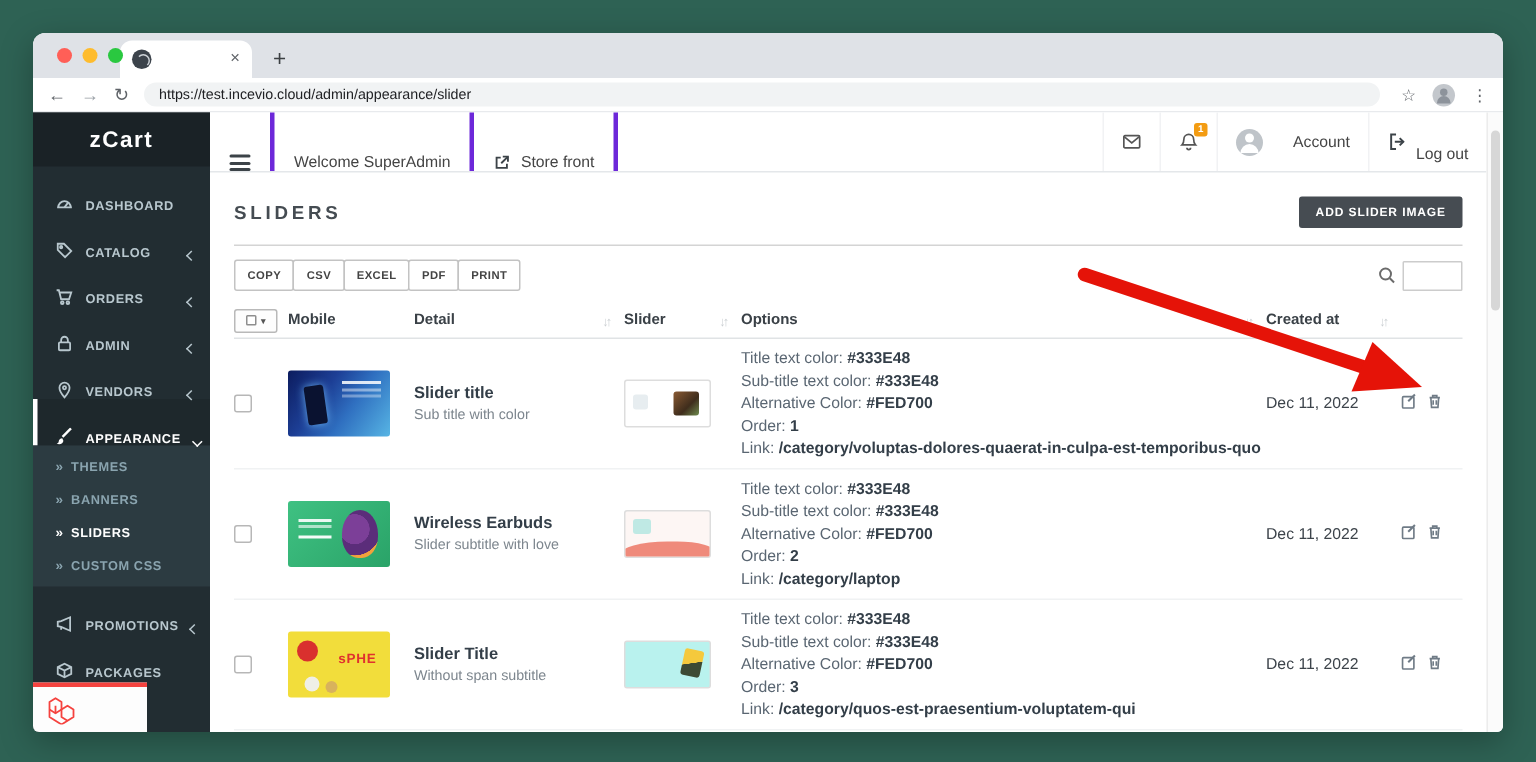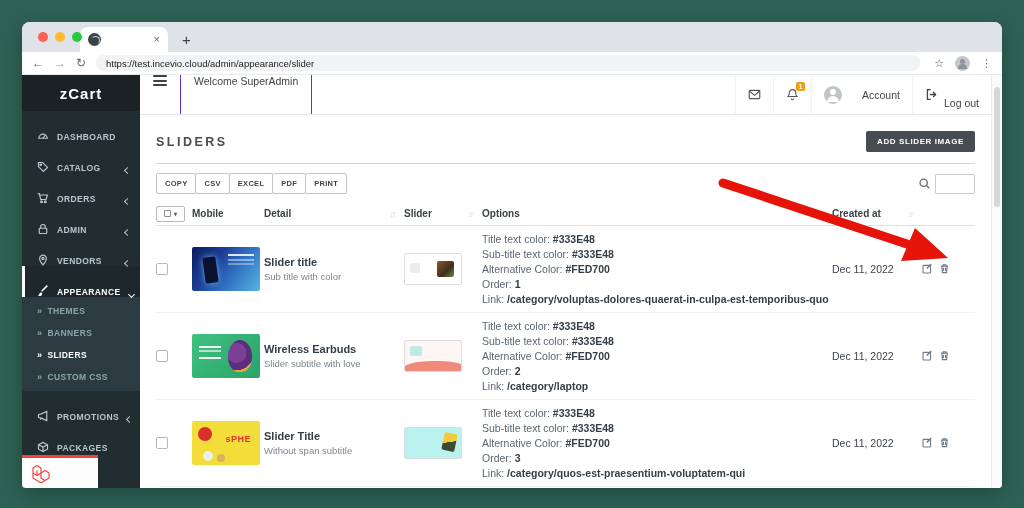--- a/index.html
+++ b/index.html
@@ -58,21 +58,21 @@
   .sub-item .arrows { font-size:9px; }
 
   
   .lv-badge { position:absolute; left:0; bottom:0; width:76px; height:33px; background:#fdfdfd;
     border-top:3px solid #f5433f; display:flex; align-items:center; padding-left:9px; z-index:30; }
   .lv-badge svg { width:20px; height:20px; }
 
   
   .main { flex:1; display:flex; flex-direction:column; background:#fff; min-width:0; }
   .topbar { height:40px; border-bottom:1px solid #e4e7ea; display:flex; align-items:stretch; flex:0 0 auto; }
-  .tb-seg { display:flex; align-items:flex-start; padding:0 13px; border-right:1px solid #6d28d9; gap:7px;
+  .tb-seg { display:flex; align-items:flex-end; padding:0 13px; border-right:3px solid #6d28d9; gap:7px;
     color:#444; font-size:10.5px; }
   .burger { width:14px; display:flex; flex-direction:column; gap:2.5px; }
   .burger i { height:2px; background:#3c4348; border-radius:1px; }
   .tb-spacer { flex:1; }
   .tb-right { display:flex; align-items:stretch; }
   .tb-ic { display:flex; align-items:center; padding:0 12px; border-left:1px solid #f1f2f4; position:relative; color:#555; }
   .tb-ic svg { width:13px; height:13px; }
   .badge { position:absolute; top:7px; right:6px; min-width:9px; height:9px; background:#f39c12; color:#fff;
     font-size:6.5px; font-weight:bold; border-radius:2px; display:flex; align-items:center; justify-content:center; padding:0 1px; }
   .avatar { width:18px; height:18px; border-radius:50%; background:#bfc4c9; position:relative; }
@@ -94,21 +94,21 @@
   .exp-btn:first-child { margin-left:0; }
   .search-wrap { margin-left:auto; display:flex; align-items:center; gap:4px; }
   .search-wrap svg { width:13px; height:13px; }
   .search-input { width:40px; height:20px; border:1px solid #ccc; border-radius:1px; font-size:10px; padding:0 4px; }
 
   
   .dtable { margin-top:8px; }
   .thead { display:flex; align-items:center; height:24px; border-bottom:1px solid #e0e3e5; }
   .th { font-size:10px; font-weight:bold; color:#3a4147; display:flex; align-items:center; }
   .sort { color:#ccd0d3; font-size:8.5px; letter-spacing:-2px; margin-left:auto; padding-right:10px; }
-  .c-check{ width:36px; } .c-mobile{ width:72px; } .c-detail{ width:140px; } .c-slider{ width:78px; }
+  .c-check{ width:36px; } .c-mobile{ width:84px; } .c-detail{ width:140px; } .c-slider{ width:78px; }
   .c-options{ width:350px; } .c-created{ width:90px; } .c-actions{ width:41px; }
 
   .check-dd { width:29px; height:16px; border:1px solid #b9b9b9; border-radius:2px; background:#fdfdfd;
     display:flex; align-items:center; justify-content:center; gap:3px; cursor:pointer; }
   .check-dd .sq { width:7px; height:7px; border:1px solid #8e8e8e; border-radius:1px; background:#fff; }
   .check-dd .caret { color:#555; font-size:6px; }
 
   .trow { display:flex; align-items:center; border-bottom:1px solid #f0f2f3; padding:6px 0; min-height:85px; }
   .cell { display:flex; align-items:center; }
   .row-check { width:12px; height:12px; border:1px solid #b7b7b7; border-radius:2px; background:#fff; cursor:pointer; }
@@ -297,20 +297,28 @@
         <div class="tb-seg">
           <span class="burger">
               <i></i>
               <i></i>
               <i></i>
             </span>
         </div>
         <div class="tb-seg">
           <span>Welcome SuperAdmin</span>
         </div>
+        <div class="tb-seg">
+          <svg width="11" height="11" viewBox="0 0 16 16" fill="none" stroke="#3c4348" stroke-width="1.8">
+              <path d="M7 3H3v10h10V9"></path>
+              <path d="M9 2h5v5"></path>
+              <path d="M14 2L7.5 8.5"></path>
+            </svg>
+          <span>Store front</span>
+        </div>
         <div class="tb-spacer"></div>
         <div class="tb-right">
           <div class="tb-ic">
             <svg viewBox="0 0 16 16" fill="none" stroke="#555" stroke-width="1.4">
                 <rect x="1.5" y="3" width="13" height="10" rx="1"></rect>
                 <path d="M2 4l6 5 6-5"></path>
               </svg>
           </div>
           <div class="tb-ic">
             <svg viewBox="0 0 16 16" fill="none" stroke="#555" stroke-width="1.4">

